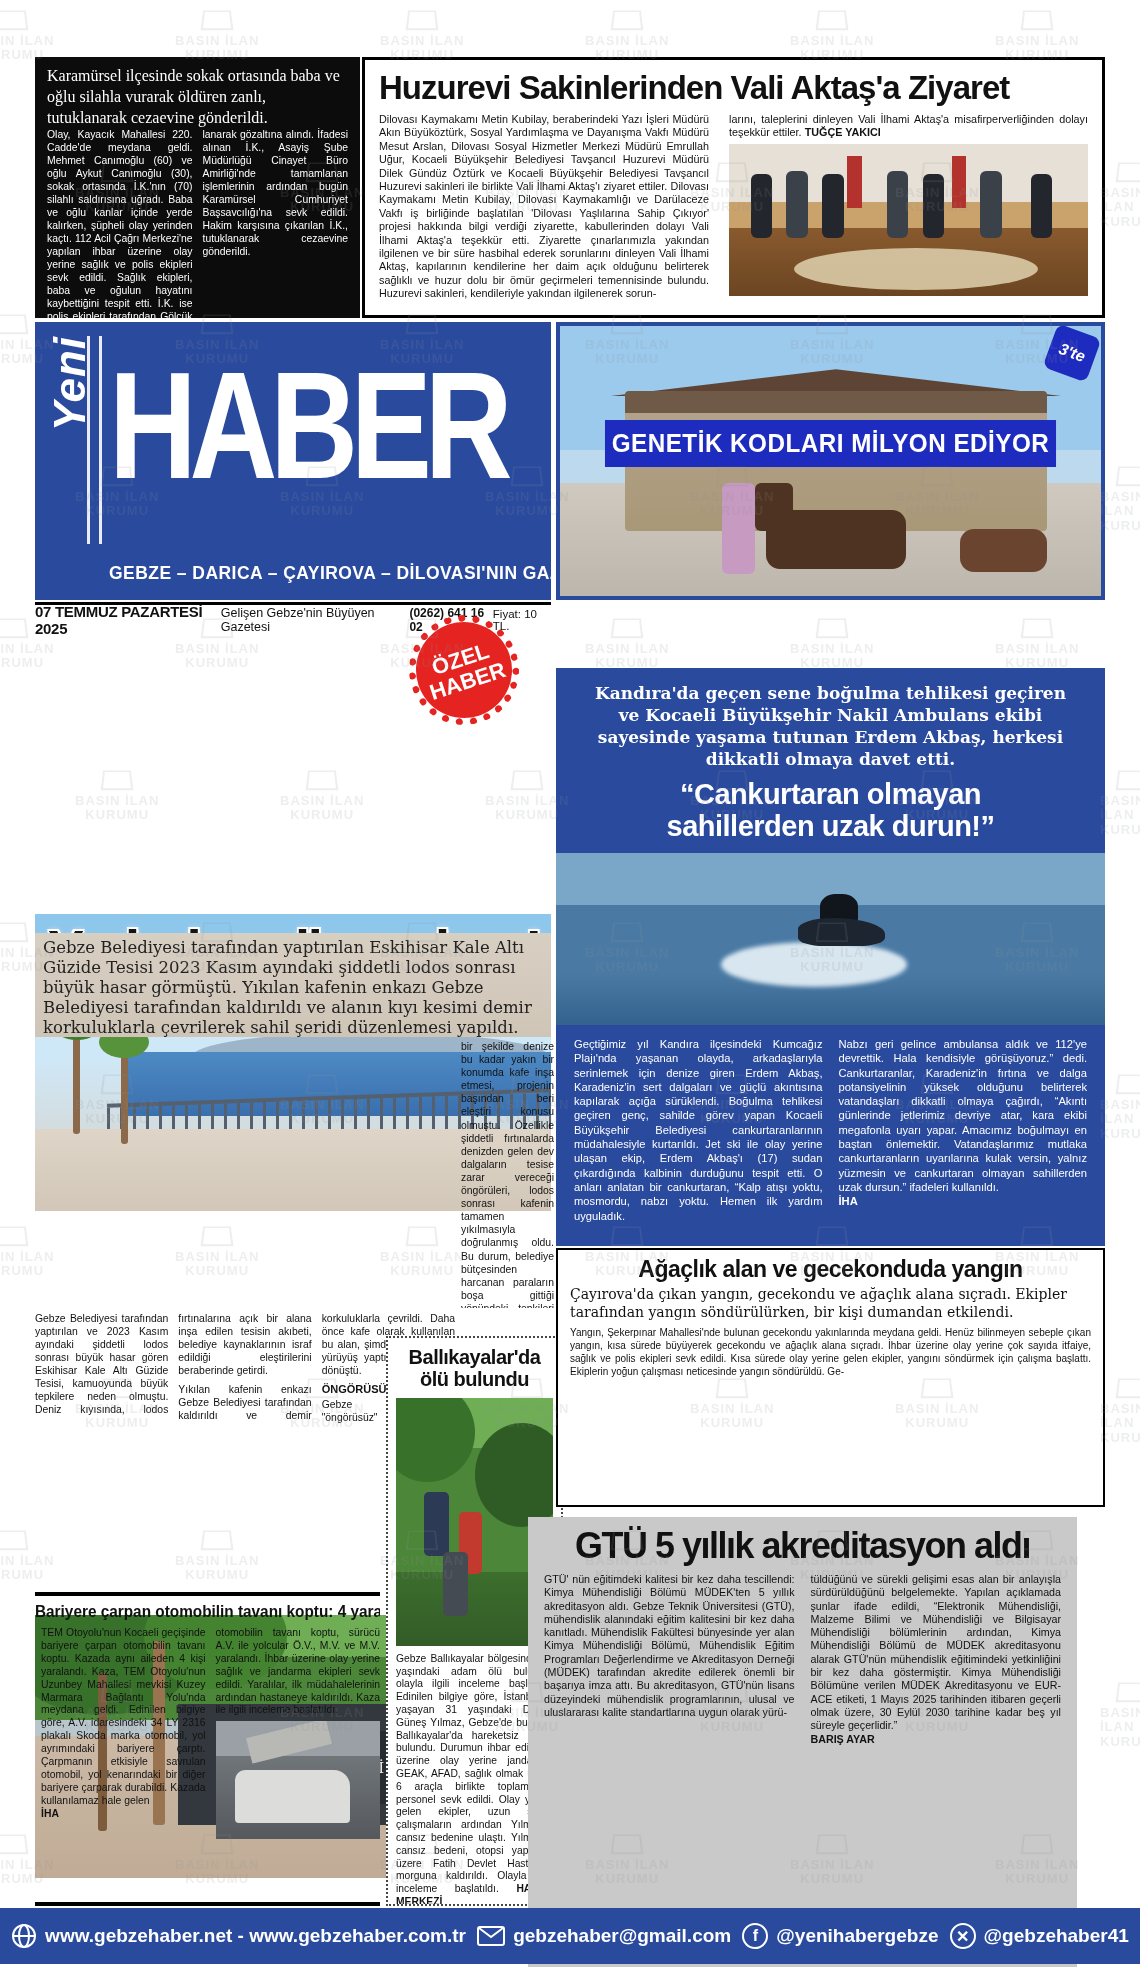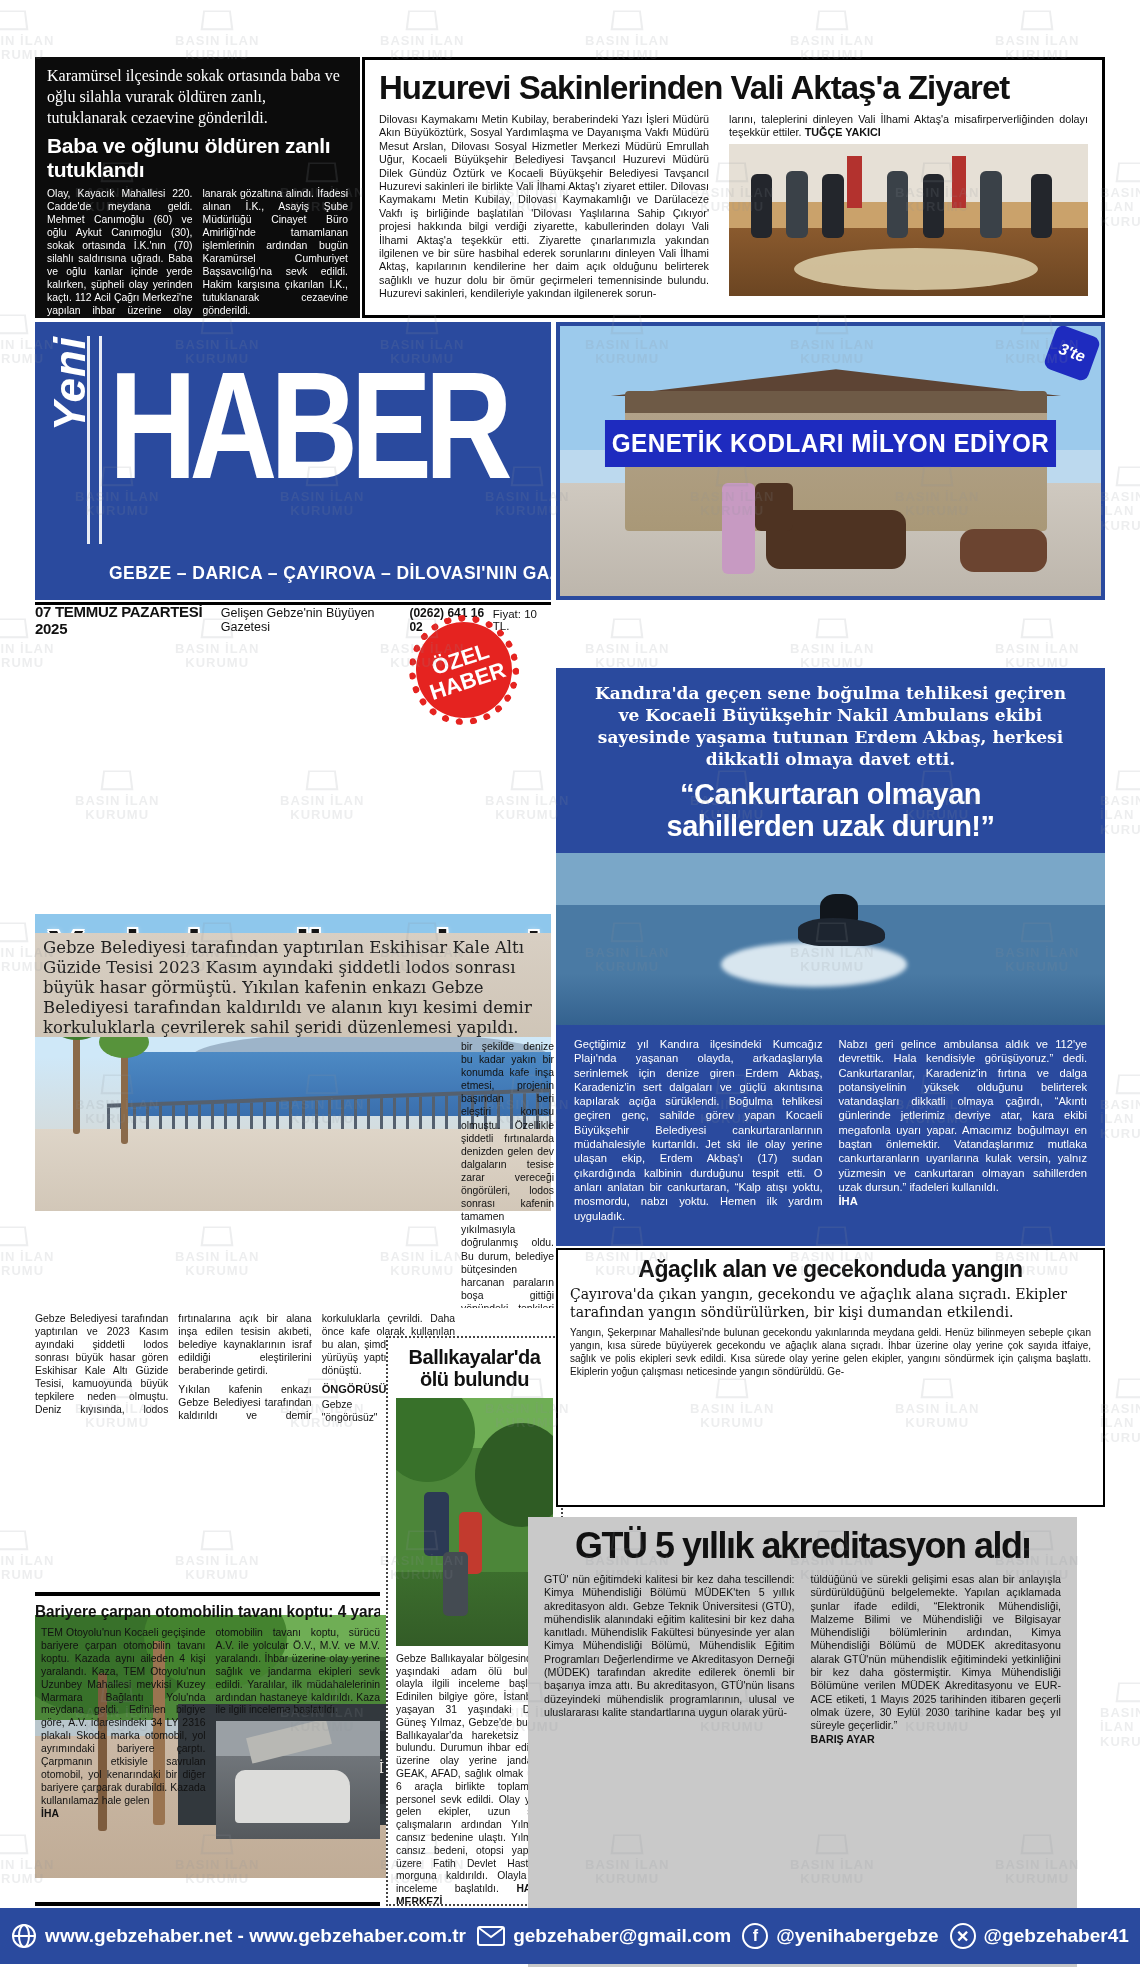--- a/index.html
+++ b/index.html
@@ -168,21 +168,20 @@
       border:2px solid #fff;border-radius:50%;font-size:16px;font-weight:bold;box-sizing:border-box;}
   .f-item svg{display:block;}
 </style>
 </head>
 <body>
 
 <div class="page">
 
   <div class="abs murder-box">
     <div class="murder-intro">Karamürsel ilçesinde sokak ortasında baba ve oğlu silahla vurarak öldüren zanlı, tutuklanarak cezaevine gönderildi.</div>
-    <div class="murder-head">Baba ve oğlunu öldüren zanlı tutuklandı</div>
     <div class="murder-cols just">
       <div>Olay, Kayacık Mahallesi 220. Cadde'de meydana geldi. Mehmet Canımoğlu (60) ve oğlu Aykut Canımoğlu (30), sokak ortasında İ.K.'nın (70) silahlı saldırısına uğradı. Baba ve oğlu kanlar içinde yerde kalırken, şüpheli olay yerinden kaçtı. 112 Acil Çağrı Merkezi'ne yapılan ihbar üzerine olay yerine sağlık ve polis ekipleri sevk edildi. Sağlık ekipleri, baba ve oğulun hayatını kaybettiğini tespit etti. İ.K. ise polis ekipleri tarafından Gölcük ilçesinde yaka-</div>
       <div>
         <span>lanarak gözaltına alındı. İfadesi alınan İ.K., Asayiş Şube Müdürlüğü Cinayet Büro Amirliği'nde tamamlanan işlemlerinin ardından bugün Karamürsel Cumhuriyet Başsavcılığı'na sevk edildi. Hakim karşısına çıkarılan İ.K., tutuklanarak cezaevine gönderildi.</span> 
         
       </div>
     </div>
   </div>
 
   <div class="abs visit-box">

